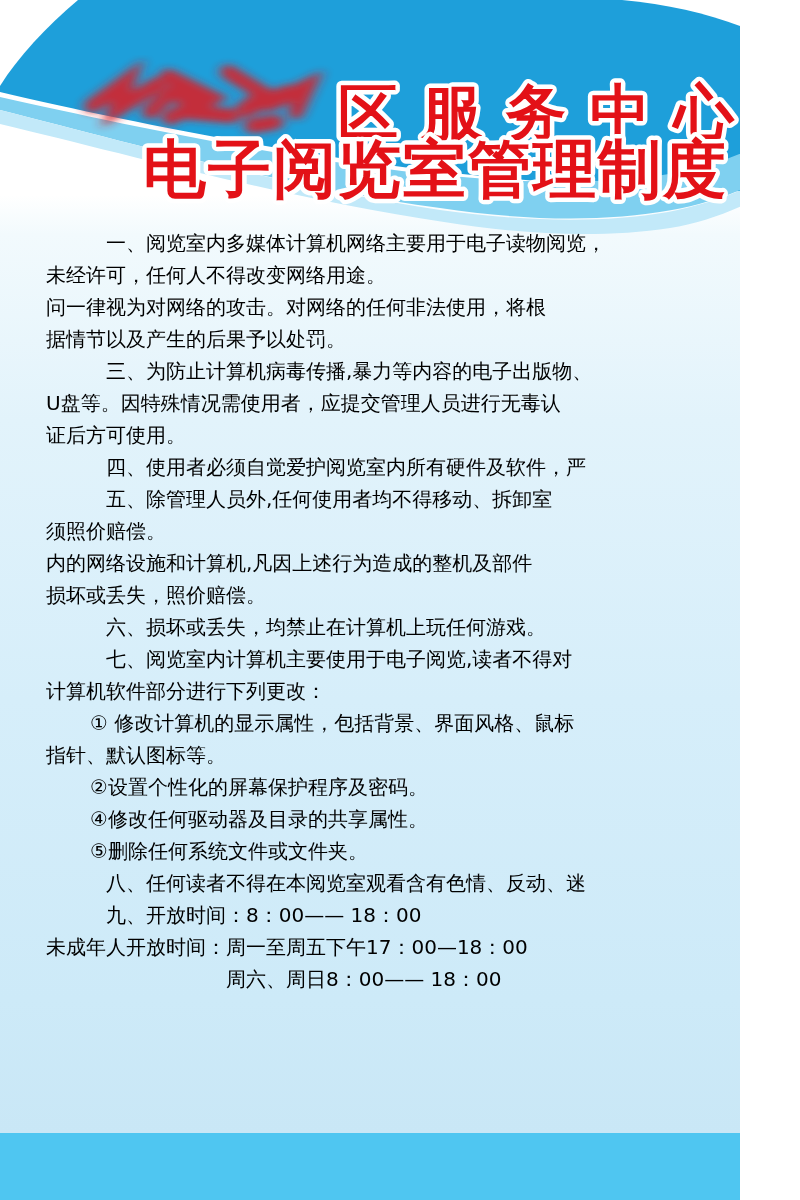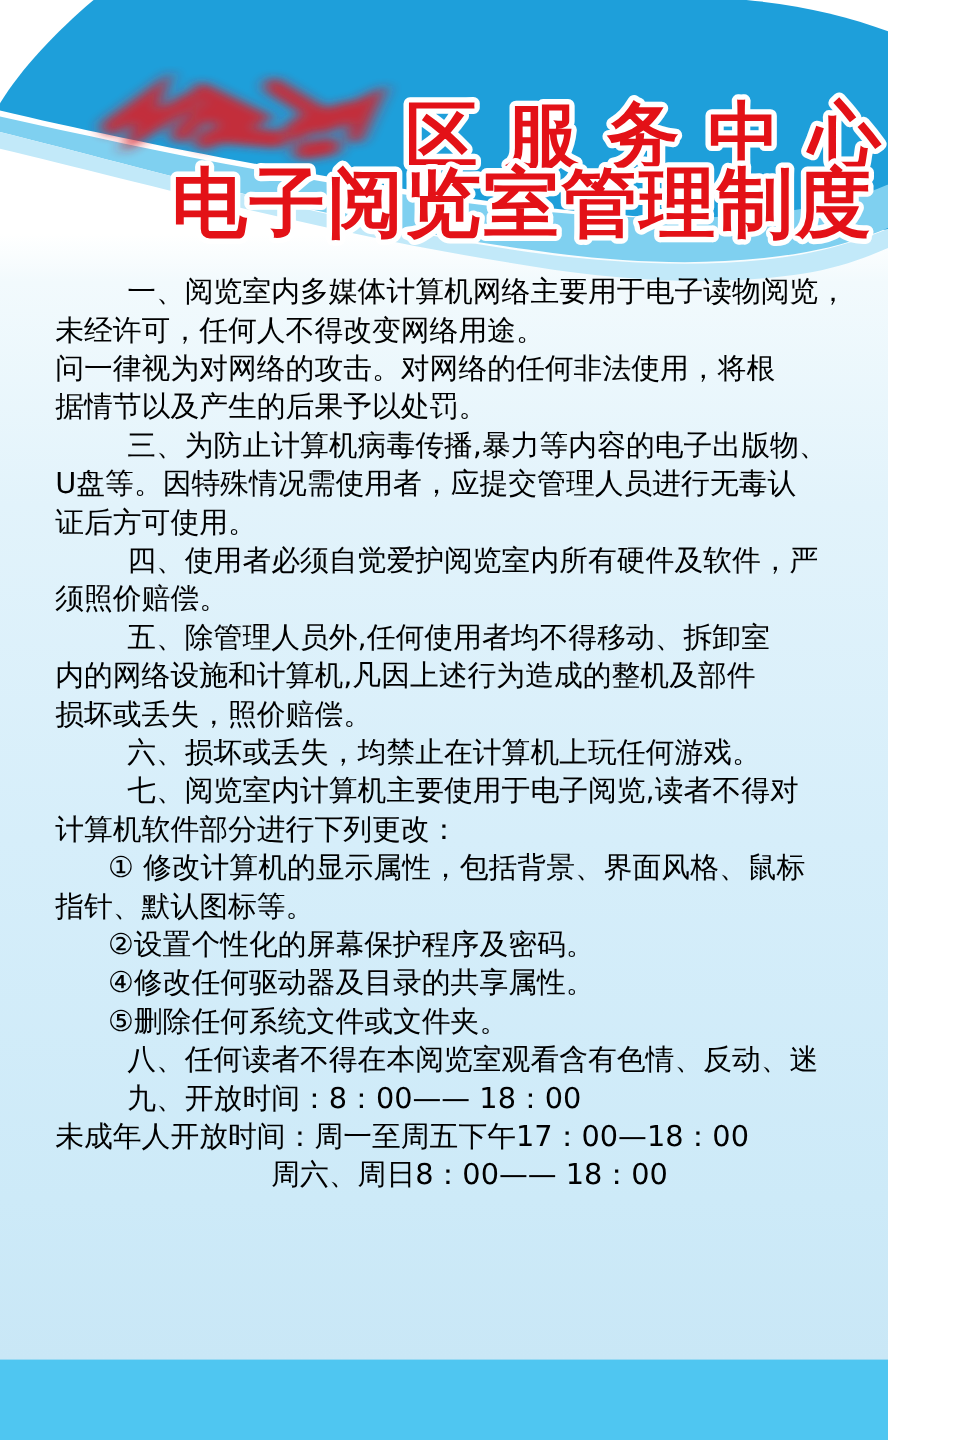--- a/index.html
+++ b/index.html
@@ -14,21 +14,21 @@
     fill:#e31117;stroke:#ffffff;stroke-width:9px;stroke-linejoin:round;paint-order:stroke;
     font-family:"DejaVu Sans","Liberation Sans",sans-serif;
   }
   .title2{
     font-weight:bold;font-size:63px;letter-spacing:2px;
     fill:#e31117;stroke:#ffffff;stroke-width:9px;stroke-linejoin:round;paint-order:stroke;
     font-family:"DejaVu Sans","Liberation Sans",sans-serif;
   }
   .rules{
     position:absolute;top:227px;left:46px;width:712px;
-    color:#000000;font-size:24px;
+    color:#000000;font-size:20px;
   }
   .line{height:32px;line-height:32px;white-space:nowrap;}
   .L0{padding-left:0;}
   .L2{padding-left:60px;}
   .Lc{padding-left:44px;}
   .Lw{padding-left:180px;}
   .footer{
     position:absolute;left:0;top:1133px;width:800px;height:67px;
     background:#4fc6f1;
   }
@@ -89,22 +89,22 @@
 
   <div class="rules">
     <div class="line L2">一、阅览室内多媒体计算机网络主要用于电子读物阅览，</div>
     <div class="line L0">未经许可，任何人不得改变网络用途。</div>
     <div class="line L0">问一律视为对网络的攻击。对网络的任何非法使用，将根</div>
     <div class="line L0">据情节以及产生的后果予以处罚。</div>
     <div class="line L2">三、为防止计算机病毒传播,暴力等内容的电子出版物、</div>
     <div class="line L0">U盘等。因特殊情况需使用者，应提交管理人员进行无毒认</div>
     <div class="line L0">证后方可使用。</div>
     <div class="line L2">四、使用者必须自觉爱护阅览室内所有硬件及软件，严</div>
+    <div class="line L2">五、除管理人员外,任何使用者均不得移动、拆卸室</div>
     <div class="line L0">须照价赔偿。</div>
-    <div class="line L2">五、除管理人员外,任何使用者均不得移动、拆卸室</div>
     <div class="line L0">内的网络设施和计算机,凡因上述行为造成的整机及部件</div>
     <div class="line L0">损坏或丢失，照价赔偿。</div>
     <div class="line L2">六、损坏或丢失，均禁止在计算机上玩任何游戏。</div>
     <div class="line L2">七、阅览室内计算机主要使用于电子阅览,读者不得对</div>
     <div class="line L0">计算机软件部分进行下列更改：</div>
     <div class="line Lc">① 修改计算机的显示属性，包括背景、界面风格、鼠标</div>
     <div class="line L0">指针、默认图标等。</div>
     <div class="line Lc">②设置个性化的屏幕保护程序及密码。</div>
     <div class="line Lc">④修改任何驱动器及目录的共享属性。</div>
     <div class="line Lc">⑤删除任何系统文件或文件夹。</div>

